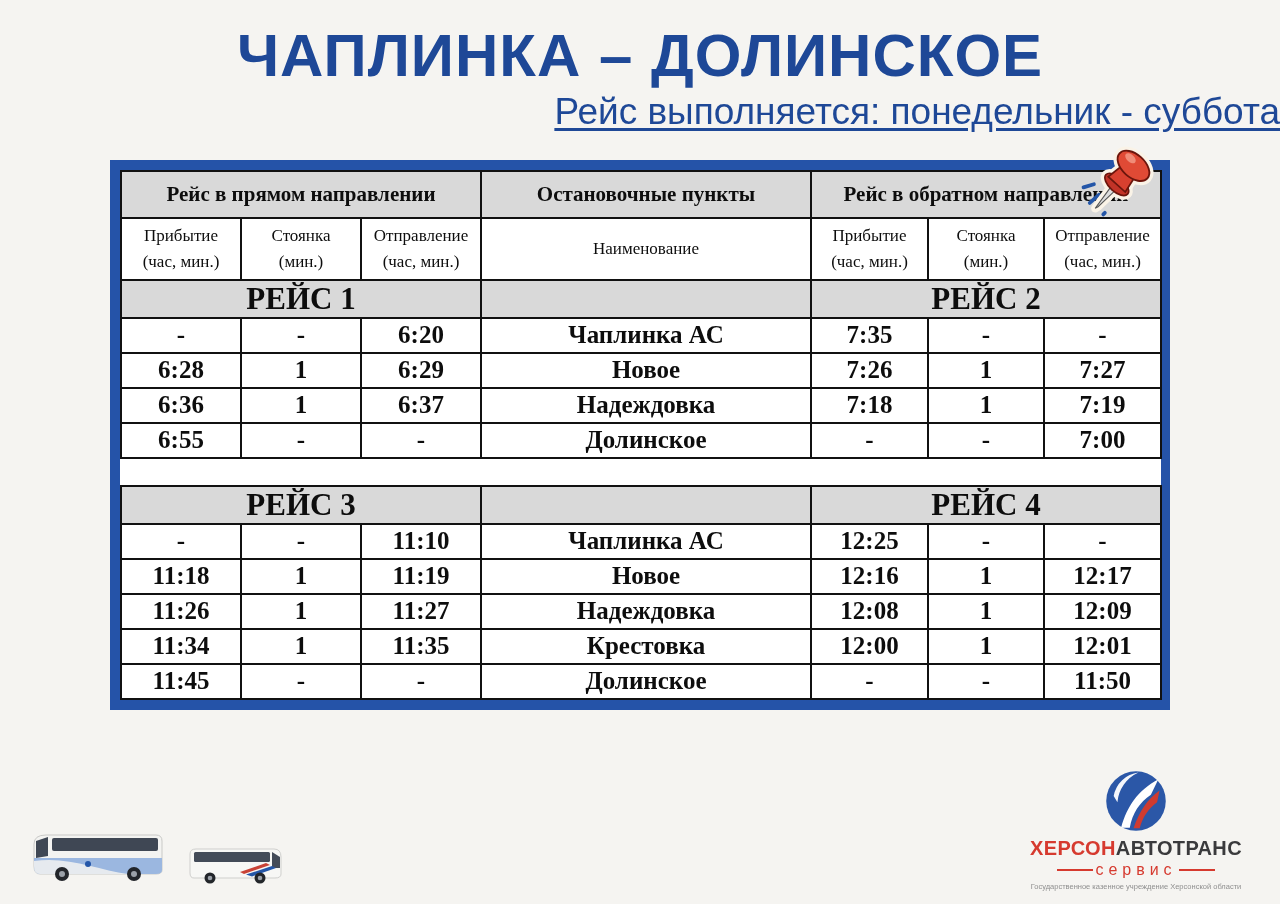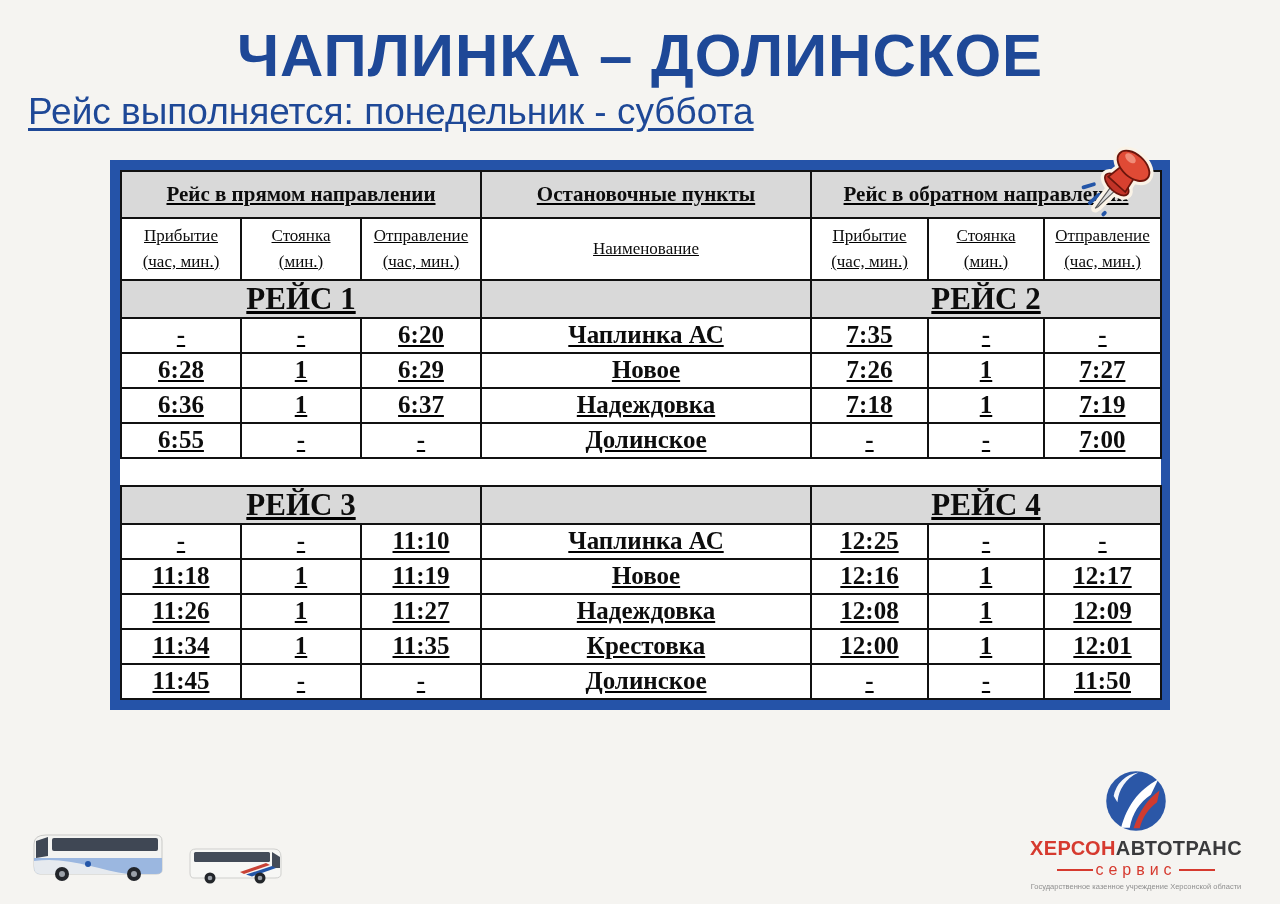--- a/index.html
+++ b/index.html
@@ -12,28 +12,27 @@
     position:relative; overflow:hidden;
     background:var(--page_bg);
     font-family:"Liberation Sans","DejaVu Sans",sans-serif;
   }
   .title{
     padding-top:24px; text-align:center;
     font-size:60px; font-weight:bold; letter-spacing:1px;
     color:var(--accent); line-height:1.08;
   }
   .subtitle{
-    text-align:left; font-size:37px; color:var(--accent);
+    text-align:right; font-size:37px; color:var(--accent);
     text-decoration:underline; text-underline-offset:4px; margin-top:2px;padding-left:28px;
   }
   .board{
     width:1060px; margin:27px auto 0;
     border:10px solid var(--frame); background:#ffffff;
     position:relative;
-    text-decoration:underline;
   }
   table{border-collapse:collapse; width:100%; table-layout:fixed;}
   td{
     border:2px solid var(--grid); text-align:center; vertical-align:middle;
     font-family:"Liberation Serif","DejaVu Serif",serif; color:#0d0d0d;
     overflow:hidden;
   }
   tr.sect td{height:47px; background:var(--band); font-weight:bold; font-size:21px;}
   tr.sub  td{height:62px; font-size:17px; line-height:1.5; background:#fff;}
   tr.band td{height:30px; background:var(--band); font-weight:bold; font-size:31px;}

